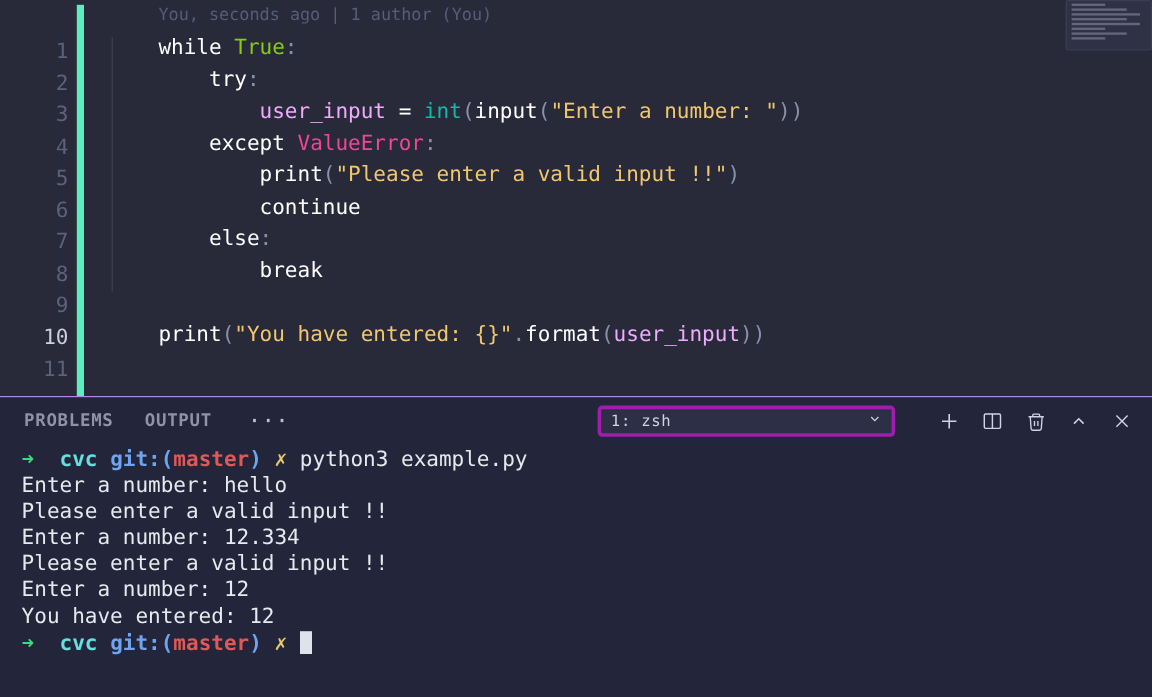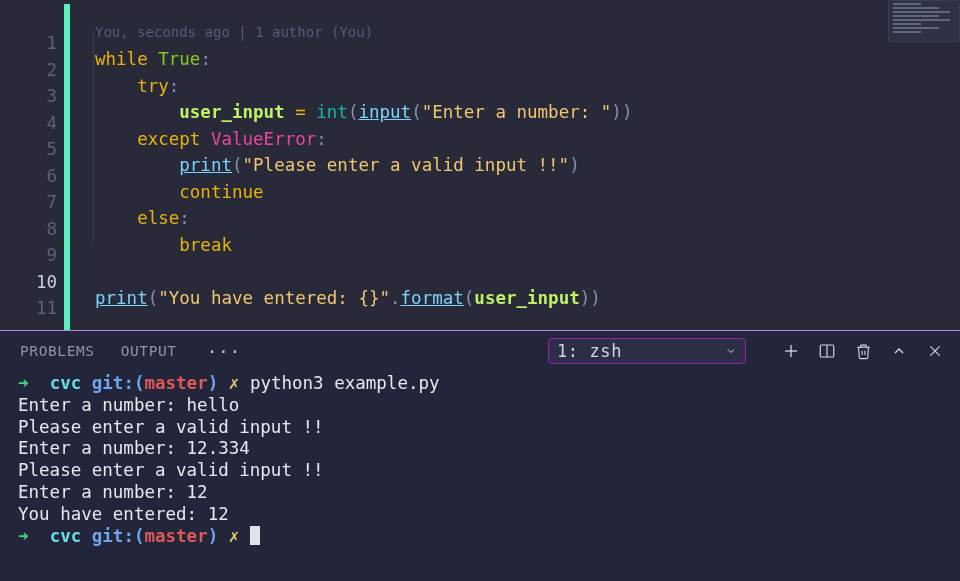--- a/index.html
+++ b/index.html
@@ -39,45 +39,46 @@
   .indent-bar {
     position: absolute;
     left: 93px;
     top: 31px;
     width: 1px;
     height: 212px;
     background: #3d3f53;
   }
   .code-area {
     flex: 1;
-    padding-top: 20px;
-    position: relative;
+    padding-top: 1px;
+    position: relative;
+    margin-left: 37px;
   }
   .codelens {
     color: #575c78;
     font-size: 14px;
     padding-left: 25px;
     height: 26px;
     line-height: 24px;
   }
   pre.code {
     font-family: inherit;
     font-size: 17.5px;
     line-height: 26.5px;
     padding-left: 25px;
     white-space: pre;
   }
-  .kw { color: #eab308; }
+  .kw { color: #ffffff; }
   .bool { color: #84cc16; }
   .punct { color: #8991a8; }
-  .var { color: #bef264; font-weight: bold; }
+  .var { color: #f0abfc; }
   .fn-it { color: #14b8a6; }
   .str { color: #f2c76e; }
   .exc-it { color: #ec4899; }
-  .fncall { color: #7dd3fc; text-decoration: underline; }
+  .fncall { color: #ffffff; }
   .minimap {
     position: absolute;
     top: 0; right: 0;
     width: 72px; height: 42px;
     background: #32364a;
     border: 1px solid #41465f;
     border-radius: 2px;
     opacity: 0.7;
   }
   .minimap .mm-line {
@@ -98,34 +99,34 @@
   .tabs-row {
     display: flex;
     align-items: center;
     height: 40px;
     padding-left: 18px;
     gap: 22px;
     font-size: 14.5px;
     letter-spacing: 0.6px;
     position: relative;
   }
-  .tab { color: #8e93a6; cursor: pointer; padding: 10px 2px; }
+  .tab { color: #8e93a6; cursor: pointer; padding: 10px 2px; font-weight: bold; }
   .tab.active { color: #ebedf3; border-bottom: 1.5px solid #d877b1; }
   .dots { color: #bfc4d4; font-size: 18px; padding: 0 6px; }
   .term-select {
     margin-left: auto;
     margin-right: 14px;
     display: flex; align-items: center;
-    border: 1px solid #a21caf;
+    border: 3px solid #a21caf;
     border-radius: 4px;
     background: #2c2f46;
     height: 26px;
-    width: 198px;
+    width: 248px;
     padding: 0 8px;
-    font-size: 17px;
+    font-size: 13px;
     color: #cfd4e3;
     justify-content: space-between;
   }
   .panel-actions {
     display: flex; align-items: center; gap: 18px;
     padding-right: 16px;
   }
   .panel-actions .icon-btn {
     color: #cfd4e3; cursor: pointer;
     display: inline-flex; align-items: center; justify-content: center;

